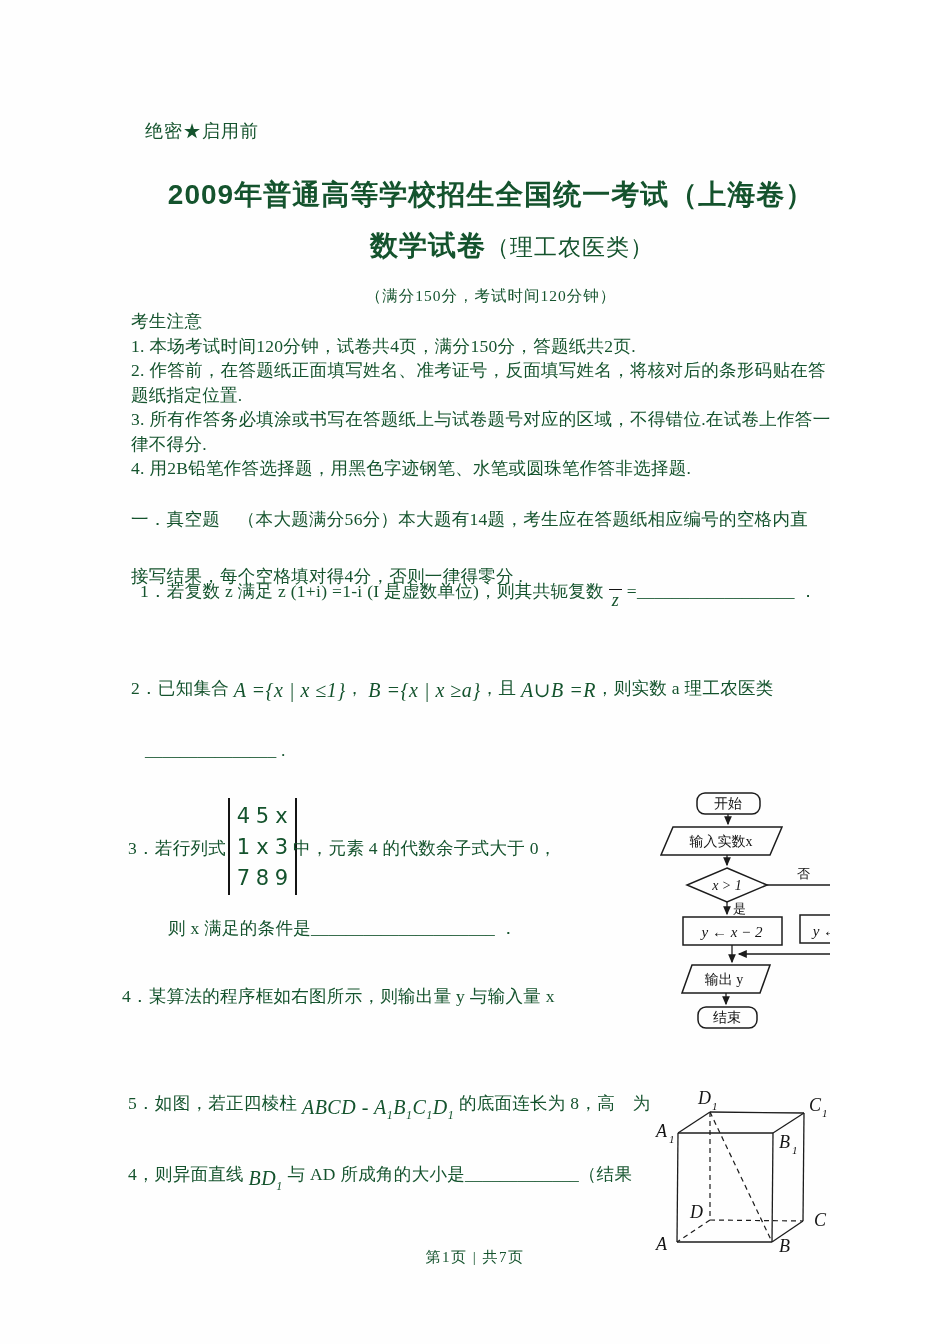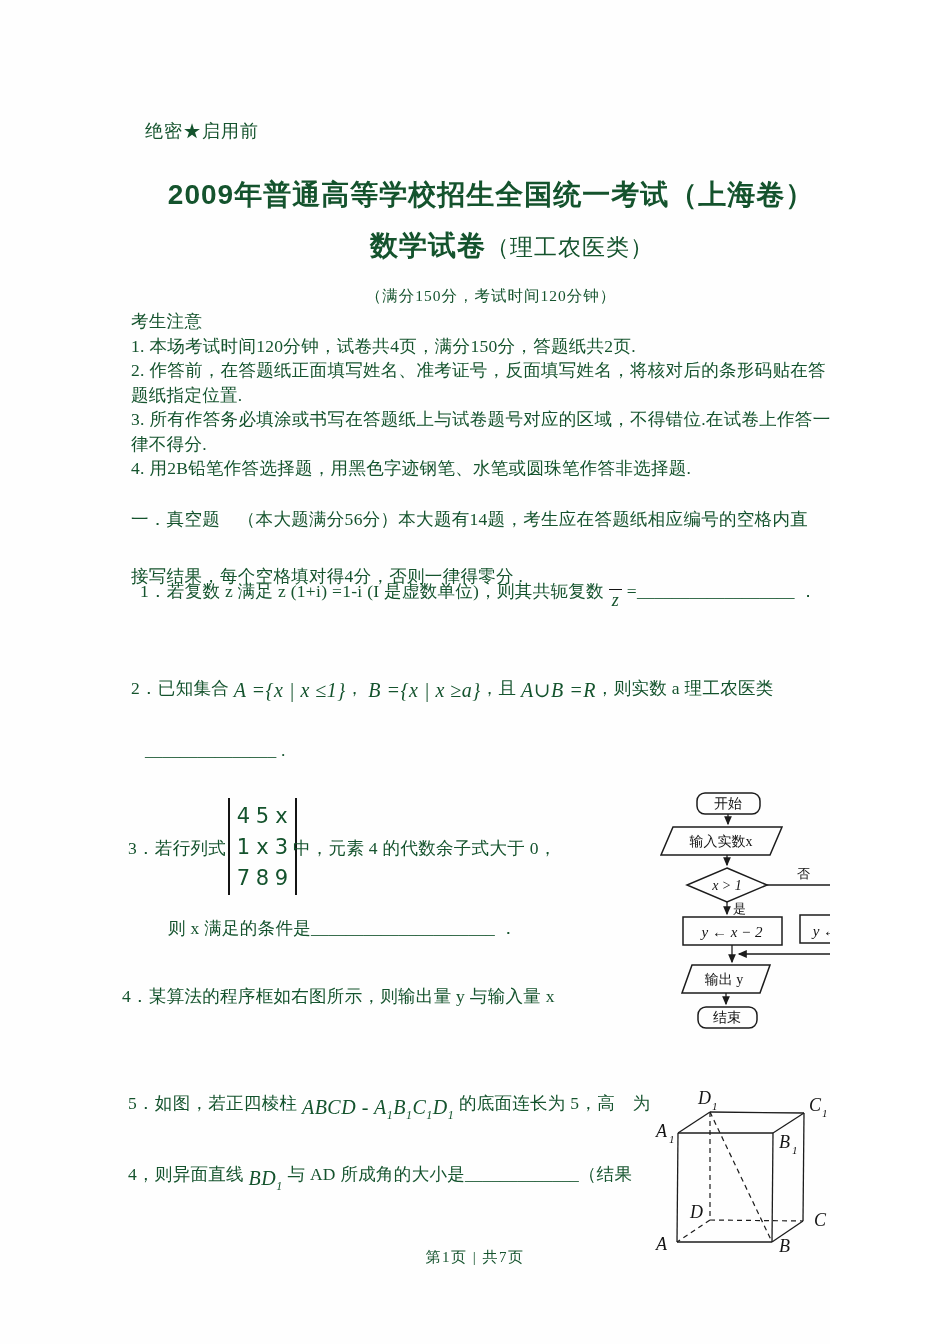--- a/index.html
+++ b/index.html
@@ -95,21 +95,21 @@
   <div class="abs body-line" style="left:168px;top:916px;">
     <span>则 x 满足的条件是</span><span class="blank">_____________________</span>
     <span>．</span>
   </div>
 
   <div class="abs body-line" style="left:122px;top:984px;">4．某算法的程序框如右图所示，则输出量 y 与输入量 x</div>
 
   <div class="abs body-line" style="left:128px;top:1091px;">
     <span>5．如图，若正四棱柱</span>
     <span class="m low"><span>ABCD - A</span><sub>1</sub><span>B</span><sub>1</sub><span>C</span><sub>1</sub><span>D</span><sub>1</sub></span>
-    <span>的底面连长为 5，高　为</span>
+    <span>的底面连长为 8，高　为</span>
   </div>
   <div class="abs body-line" style="left:128px;top:1162px;">
     <span>4，则异面直线</span>
     <span class="m low"><span>BD</span><sub>1</sub></span>
     <span>与 AD 所成角的大小是</span><span class="blank">_____________</span><span>（结果</span>
   </div>
 
   <svg class="abs" style="left:630px;top:782px;" width="252" height="258" viewBox="0 0 252 258">
     <defs>
       <marker id="arw" markerWidth="8" markerHeight="8" refX="6" refY="3" orient="auto">

